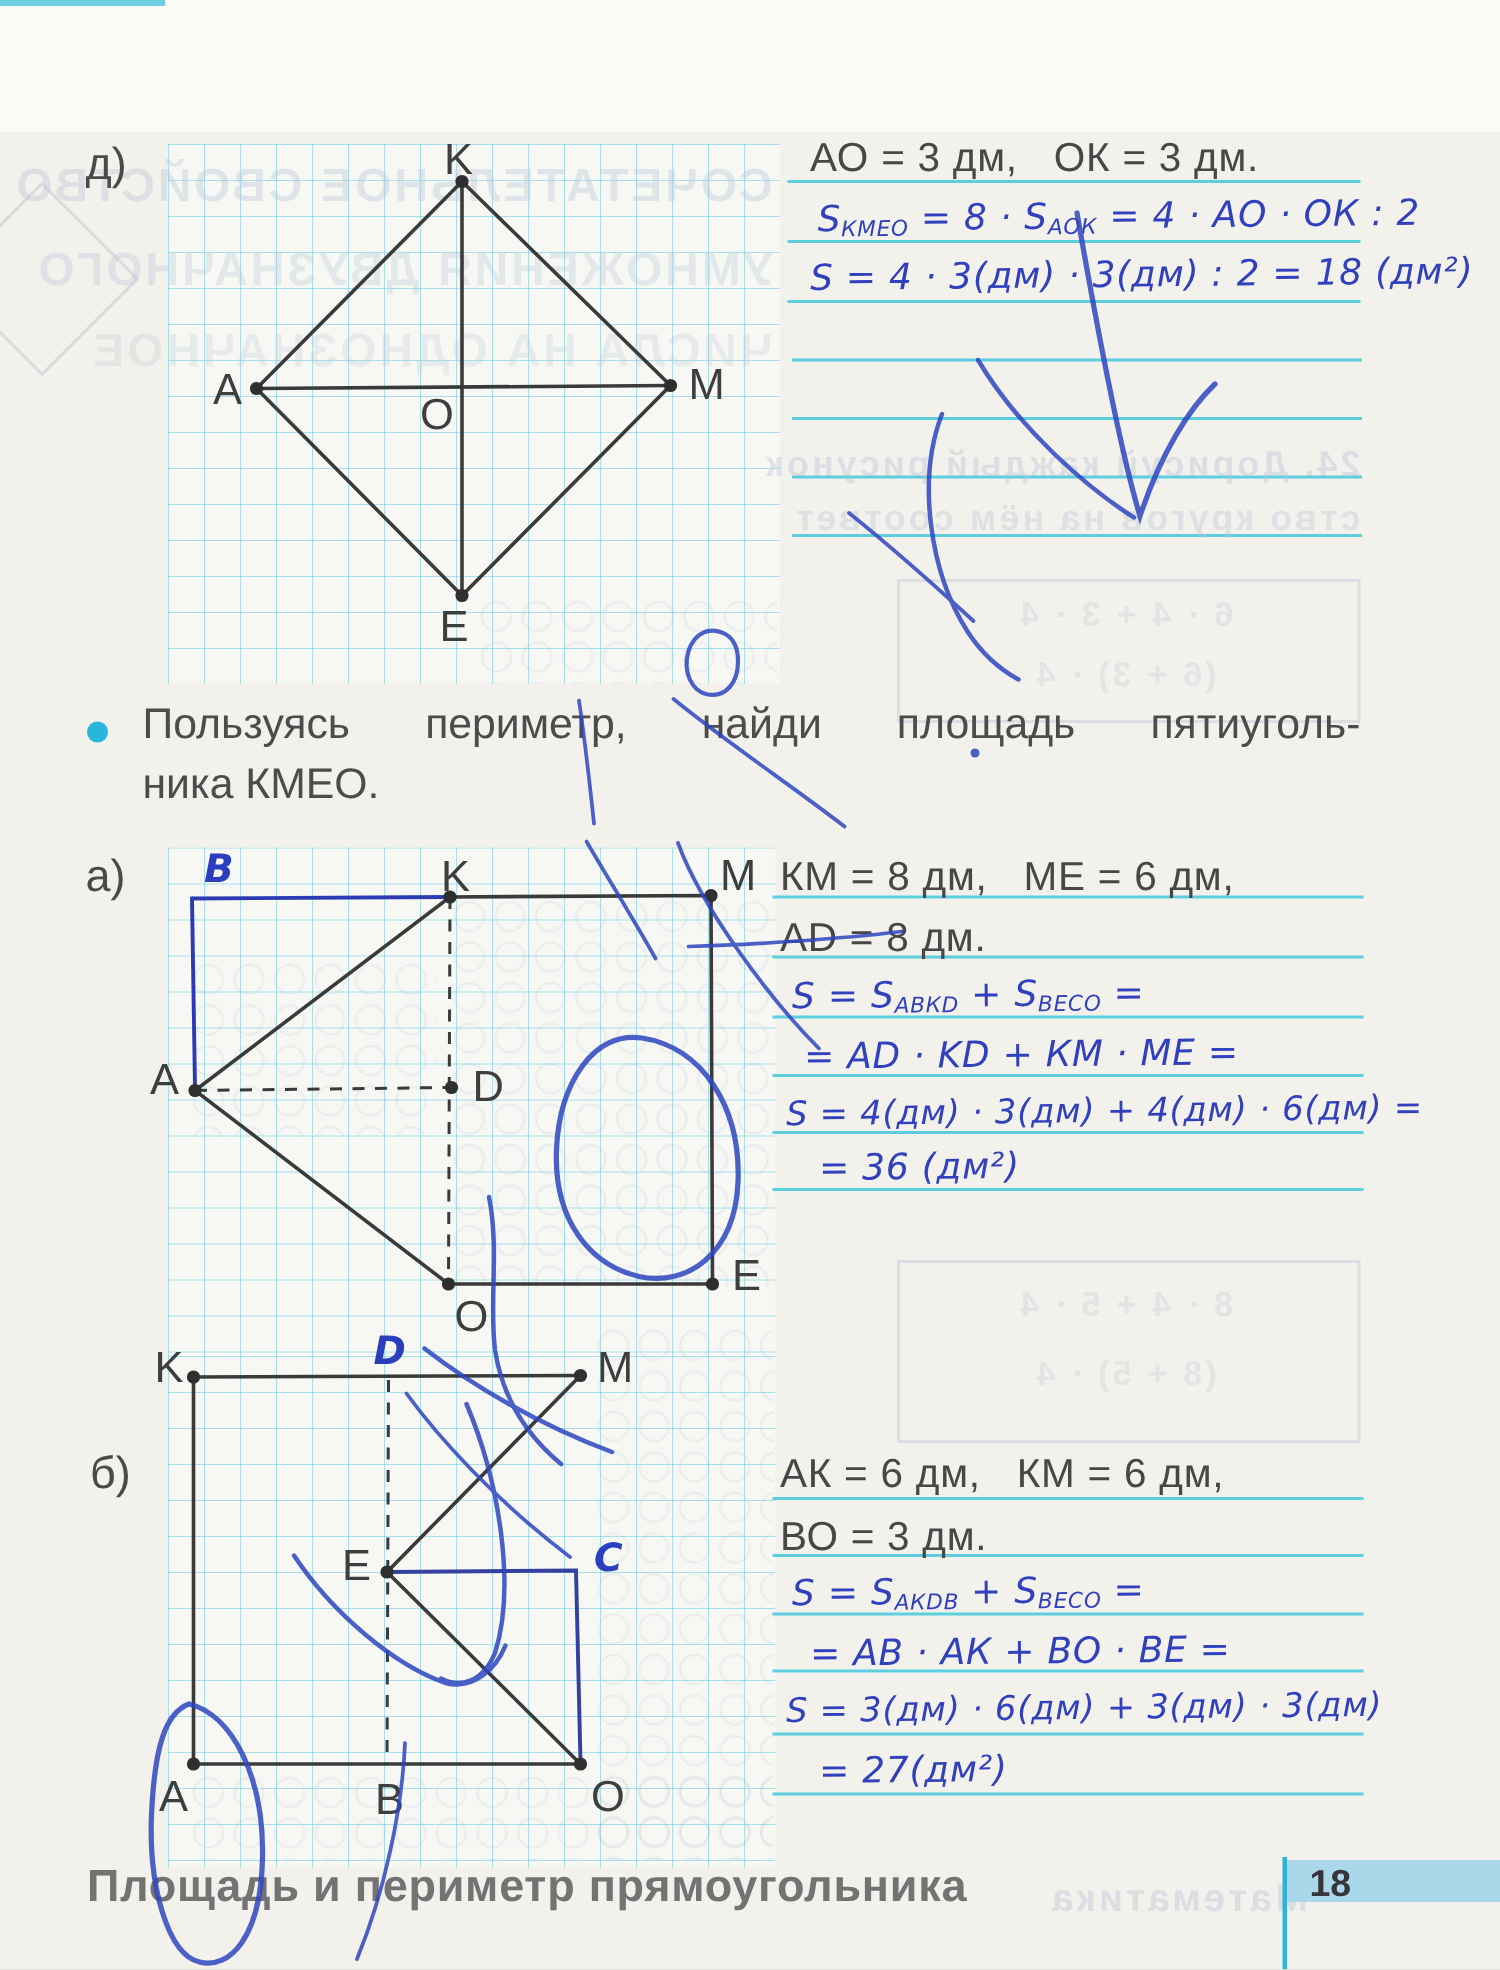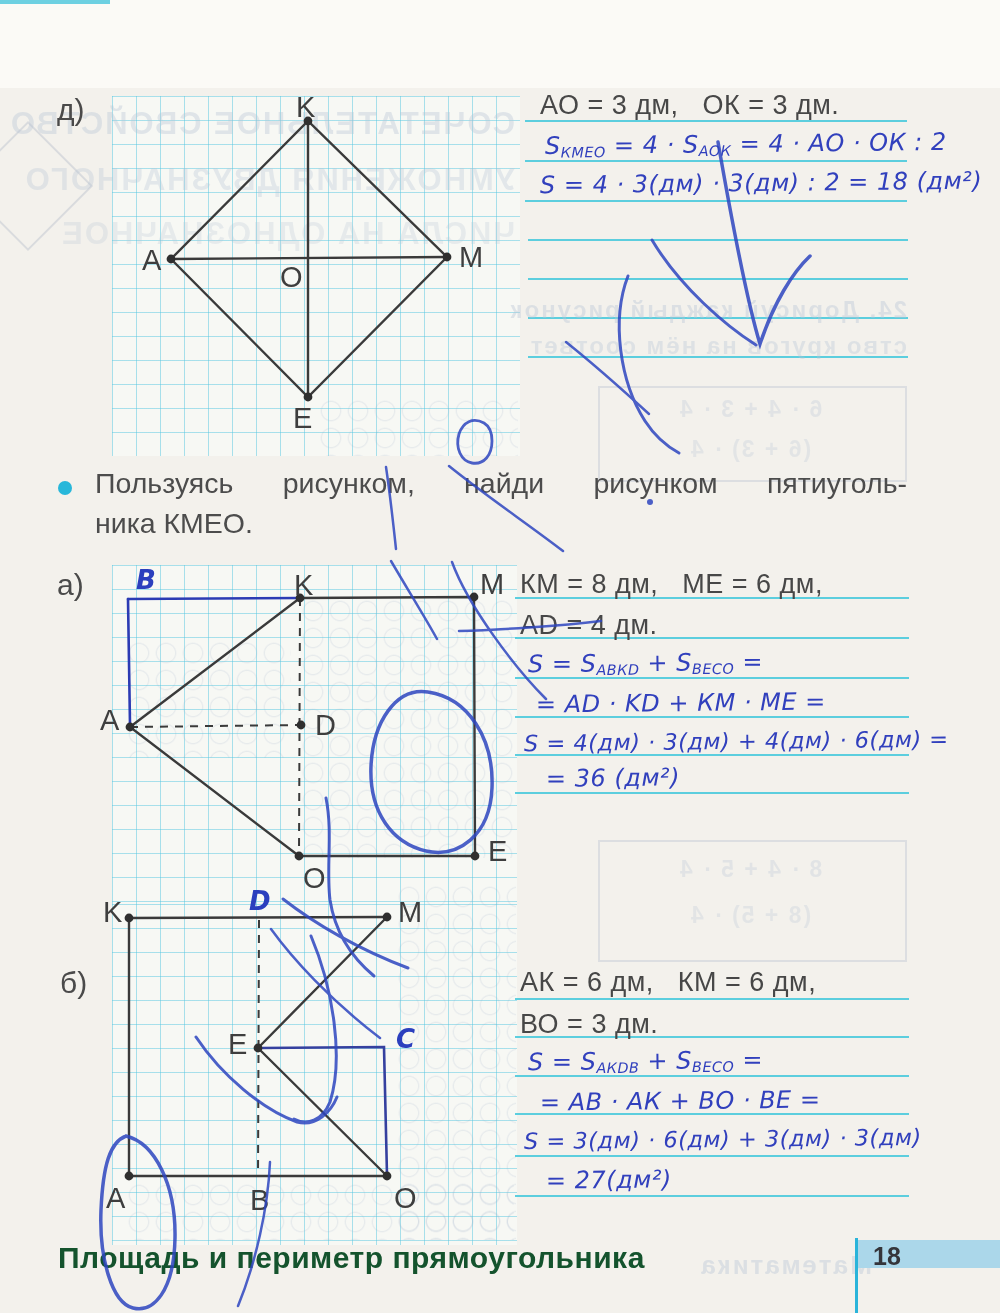--- a/index.html
+++ b/index.html
@@ -37,21 +37,21 @@
   .hw{position:absolute;font-family:"DejaVu Sans",sans-serif;font-style:italic;font-size:24px;
       color:#3140bd;white-space:nowrap;transform:rotate(-0.6deg);letter-spacing:.5px;}
   .hw .sub{font-size:.6em;vertical-align:-.25em;letter-spacing:.5px;}
   .hw.small{font-size:22.5px;}
 
   .bullet-dot{position:absolute;width:14px;height:14px;border-radius:50%;background:#27b7da;}
   .task-line{position:absolute;font-size:28.5px;color:#4c4c4c;line-height:1.2;}
   .just{text-align:justify;text-align-last:justify;}
 
   
-  .footer-title{position:absolute;font-size:30px;font-weight:bold;color:#14532d;letter-spacing:.5px;white-space:nowrap;}
+  .footer-title{position:absolute;font-size:30px;font-weight:bold;color:#737373;letter-spacing:.5px;white-space:nowrap;}
   .page-tab-line{position:absolute;width:3px;background:#2ab4da;}
   .page-tab-band{position:absolute;background:#abd7ea;}
   .page-num{position:absolute;font-size:25px;font-weight:bold;color:#35353a;}
 
   .scribbles{position:absolute;left:0;top:0;z-index:6;pointer-events:none;}
   .ink{z-index:4;}
 </style>
 </head>
 <body>
 
@@ -109,25 +109,25 @@
   </div>
 
   <div class="printed" style="left:540px;top:91px;z-index:4;">АО = 3 дм,   ОК = 3 дм.</div>
   <div class="rule" style="left:525px;top:120px;width:382px;"></div>
   <div class="rule" style="left:525px;top:160px;width:382px;"></div>
   <div class="rule" style="left:525px;top:200px;width:382px;"></div>
   <div class="rule" style="left:528px;top:239px;width:380px;"></div>
   <div class="rule" style="left:528px;top:278px;width:380px;"></div>
   <div class="rule" style="left:528px;top:317px;width:380px;"></div>
   <div class="rule" style="left:528px;top:356px;width:380px;"></div>
-  <div class="hw" style="left:545px;top:130px;z-index:4;"><span>S</span><span class="sub">КМЕО</span><span> = 4 · S</span><span class="sub">АОК</span><span> = 4 · АО · ОК : 2</span></div>
+  <div class="hw" style="left:545px;top:130px;z-index:4;"><span>S</span><span class="sub">КМЕО</span><span> = 8 · S</span><span class="sub">АОК</span><span> = 4 · АО · ОК : 2</span></div>
   <div class="hw" style="left:540px;top:169px;z-index:4;"><span>S = 4 · 3(дм) · 3(дм) : 2 = 18 (дм²)</span></div>
 
   <span class="bullet-dot" style="left:58px;top:481px;z-index:4;"></span>
-  <div class="task-line just" style="left:95px;top:466px;width:812px;z-index:4;">Пользуясь рисунком, найди рисунком пятиуголь-</div>
+  <div class="task-line just" style="left:95px;top:466px;width:812px;z-index:4;">Пользуясь периметр, найди площадь пятиуголь-</div>
   <div class="task-line" style="left:95px;top:506px;width:812px;z-index:4;">ника КМЕО.</div>
 
   <span class="seclabel" style="left:57px;top:570px;position:absolute;z-index:4;">а)</span>
 
   <div class="grid" style="left:112px;top:565px;width:405px;height:339px;">
     <svg class="ink" width="405" height="339" viewBox="0 0 405 339">
       <g stroke="#3a3a3a" stroke-width="2.4" fill="none" stroke-linecap="round">
         <path d="M18,162 L188,33 L362,32 L363,291 L187,291 Z"></path>
       </g>
       <g stroke="#3a3a3a" stroke-width="2" fill="none" stroke-dasharray="8 7">
@@ -150,21 +150,21 @@
     <span class="vlabel" style="left:182px;top:6px;z-index:4;">K</span>
     <span class="vlabel" style="left:368px;top:5px;z-index:4;">М</span>
     <span class="vlabel" style="left:-12px;top:141px;z-index:4;">А</span>
     <span class="vlabel" style="left:203px;top:146px;z-index:4;">D</span>
     <span class="vlabel" style="left:191px;top:299px;z-index:4;">О</span>
     <span class="vlabel" style="left:376px;top:272px;z-index:4;">Е</span>
     <span class="plabel" style="left:24px;top:2px;z-index:4;">В</span>
   </div>
 
   <div class="printed" style="left:520px;top:570px;z-index:4;">КМ = 8 дм,   МЕ = 6 дм,</div>
-  <div class="printed" style="left:520px;top:611px;z-index:4;">AD = 4 дм.</div>
+  <div class="printed" style="left:520px;top:611px;z-index:4;">AD = 8 дм.</div>
   <div class="rule" style="left:515px;top:597px;width:394px;"></div>
   <div class="rule" style="left:515px;top:637px;width:394px;"></div>
   <div class="rule" style="left:515px;top:677px;width:394px;"></div>
   <div class="rule" style="left:515px;top:716px;width:394px;"></div>
   <div class="rule" style="left:515px;top:754px;width:394px;"></div>
   <div class="rule" style="left:515px;top:792px;width:394px;"></div>
   <div class="hw" style="left:528px;top:649px;z-index:4;"><span>S = S</span><span class="sub">АВКD</span><span> + S</span><span class="sub">ВЕСО</span><span> =</span></div>
   <div class="hw" style="left:536px;top:689px;z-index:4;"><span>= AD · KD + КМ · МЕ =</span></div>
   <div class="hw small" style="left:524px;top:728px;z-index:4;"><span>S = 4(дм) · 3(дм) + 4(дм) · 6(дм) =</span></div>
   <div class="hw" style="left:546px;top:764px;z-index:4;"><span>= 36 (дм²)</span></div>

